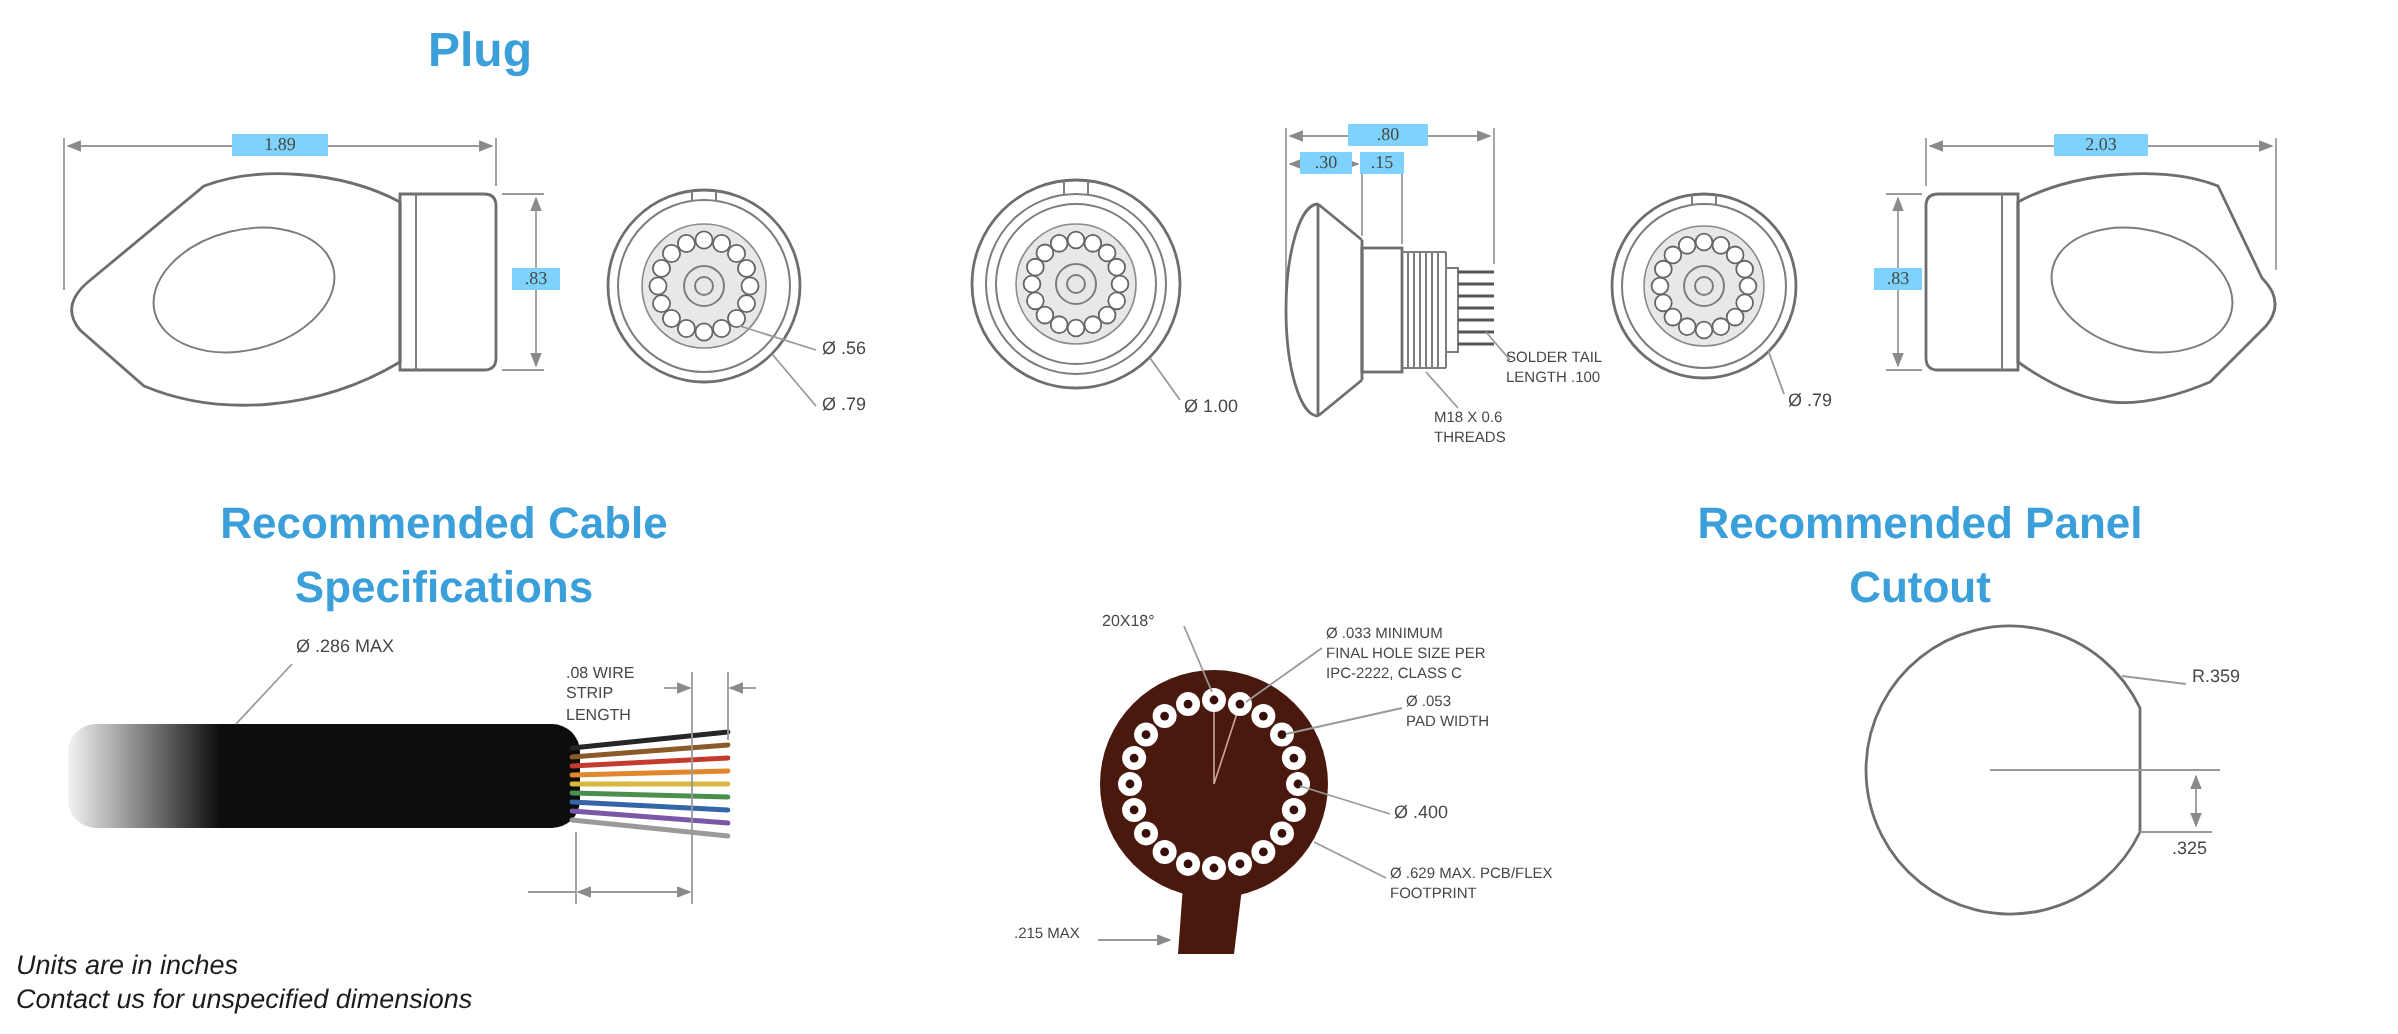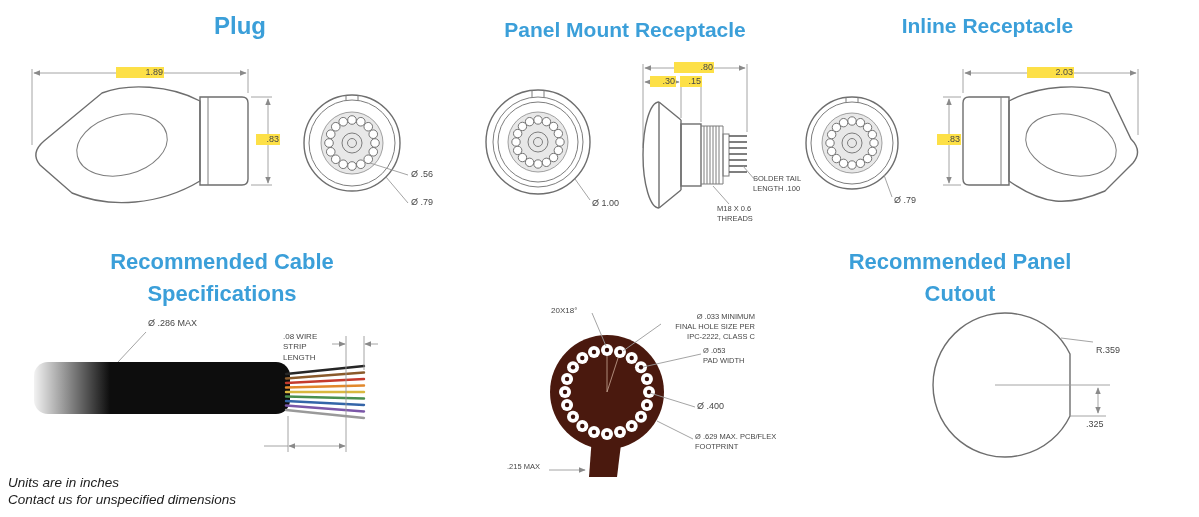--- a/index.html
+++ b/index.html
@@ -8,21 +8,21 @@
             font-family:"Liberation Sans", sans-serif; }
   .title { position:absolute; color:var(--accent,#3b9fd9); font-weight:bold; text-align:center;
            white-space:pre-line; font-size:21px; line-height:31px; }
   .title.big { font-size:24px; }
   .title.two { font-size:22px; line-height:32px; }
   .panel { position:absolute; }
   .panel svg { position:absolute; left:0; top:0; overflow:visible; }
   .lbl { position:absolute; font-size:9px; line-height:1.25; color:#474747; white-space:pre-line; }
   .lbl.s { font-size:7.5px; line-height:1.3; }
   .lbl.m { font-size:8px; line-height:1.3; }
-  .lbl.bg { background:#fde047; padding:0 1px; text-align:right; }
+  .lbl.bg { background:#7dd3fc; padding:0 1px; text-align:center;font-family:Liberation Serif, serif; }
   .lbl.c { text-align:center; }
   .o  { fill:none; stroke:#6e6e6e; stroke-width:1.4; }
   .o2 { fill:none; stroke:#7d7d7d; stroke-width:1; }
   .d  { fill:none; stroke:#9a9a9a; stroke-width:0.9; }
   .dim{ fill:none; stroke:#9a9a9a; stroke-width:0.9; }
   .footer { position:absolute; font-style:italic; font-size:13.5px; color:#1c1c1c; line-height:17px; }
 </style>
 </head>
 <body>
 
@@ -30,22 +30,20 @@
   <defs>
     <marker id="ah" viewBox="0 0 10 10" refX="9" refY="5" markerWidth="8" markerHeight="8" orient="auto-start-reverse">
       <path d="M0,1 L10,5 L0,9 Z" fill="#8a8a8a"></path>
     </marker>
   </defs>
 </svg>
 
 <div class="canvas">
 
   <div class="title big" style="left:140px;top:10px;width:200px;">Plug</div>
-  <div class="title" style="left:455px;top:14px;width:340px;">Panel Mount Receptacle</div>
-  <div class="title" style="left:845px;top:10px;width:285px;">Inline Receptacle</div>
   <div class="title two" style="left:72px;top:246px;width:300px;">Recommended Cable
 Specifications</div>
   <div class="title two" style="left:810px;top:246px;width:300px;text-align:center;">Recommended Panel
 Cutout</div>
 
   <div class="panel" style="left:10px;top:55px;width:280px;height:155px;">
     <svg width="280" height="155" viewBox="0 0 280 155">
       <g class="dim">
         <line x1="22" y1="90" x2="22" y2="14"></line>
         <line x1="238" y1="38" x2="238" y2="14"></line>
@@ -311,41 +309,41 @@
           <circle cx="-12.98" cy="-39.94" r="2.2"></circle>
         </g>
       <path class="d" d="M97,13 L111,46"></path>
       <path class="d" d="M166,24 L128,51"></path>
       <path class="d" d="M206,54 L148,67"></path>
       <path class="d" d="M200,107 L155,93"></path>
       <path class="d" d="M198,139 L162,121"></path>
       <line class="dim" x1="54" y1="170" x2="90" y2="170" marker-end="url(#ah)"></line>
     </svg>
     <div class="lbl m" style="left:56px;top:6px;">20X18°</div>
-    <div class="lbl s" style="left:168px;top:12px;width:92px;text-align:right;">Ø .033 MINIMUM
+    <div class="lbl s" style="left:168px;top:12px;width:92px;">Ø .033 MINIMUM
 FINAL HOLE SIZE PER
 IPC-2222, CLASS C</div>
     <div class="lbl s" style="left:208px;top:46px;width:60px;">Ø .053
 PAD WIDTH</div>
     <div class="lbl" style="left:202px;top:101px;">Ø .400</div>
     <div class="lbl s" style="left:200px;top:132px;width:100px;">Ø .629 MAX. PCB/FLEX
 FOOTPRINT</div>
     <div class="lbl s" style="left:12px;top:162px;width:40px;">.215 MAX</div>
   </div>
 
   <div class="panel" style="left:920px;top:305px;width:235px;height:160px;">
     <svg width="235" height="160" viewBox="0 0 235 160">
       <path class="o" d="M150,49 A72 72 0 1 0 150,111 Z"></path>
       <line class="d" x1="75" y1="80" x2="190" y2="80"></line>
       <path class="d" d="M173,37 L141,33"></path>
       <g class="dim">
         <line x1="150" y1="111" x2="186" y2="111"></line>
         <line x1="178" y1="83" x2="178" y2="108" marker-start="url(#ah)" marker-end="url(#ah)"></line>
       </g>
     </svg>
-    <div class="lbl" style="left:176px;top:40px;">R.359</div>
+    <div class="lbl" style="left:176px;top:28px;">R.359</div>
     <div class="lbl" style="left:166px;top:114px;">.325</div>
   </div>
 
   <div class="footer" style="left:8px;top:474px;">Units are in inches</div>
   <div class="footer" style="left:8px;top:491px;">Contact us for unspecified dimensions</div>
 
 </div>
 
 </body></html>

